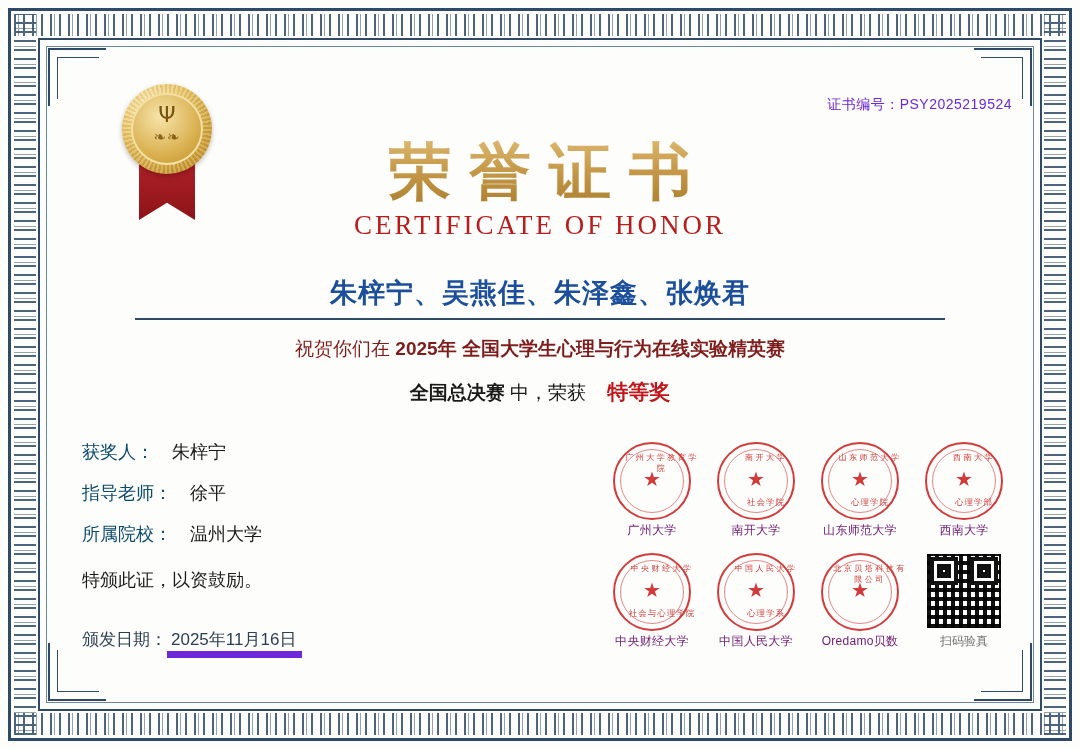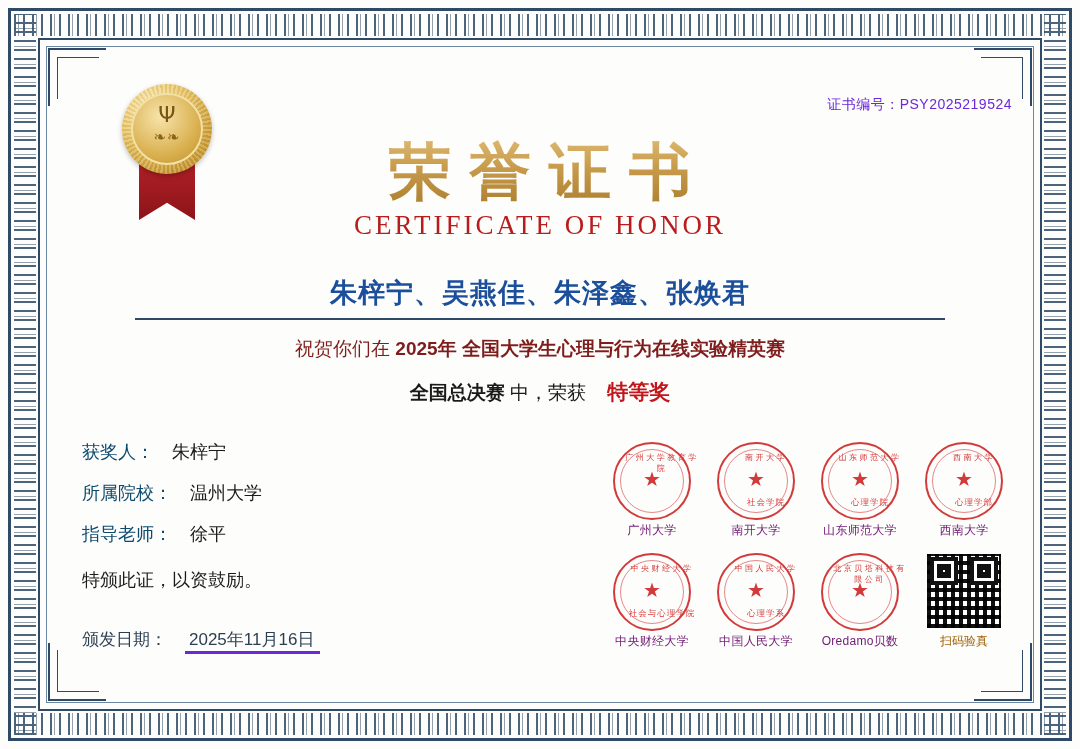--- a/index.html
+++ b/index.html
@@ -264,23 +264,23 @@
     color: #1a1a1a;
   }
   .issue-date {
     position: absolute;
     left: 22px;
     top: 568px;
     font-size: 17px;
     color: #2c3f52;
   }
   .issue-date .date-val {
-    border-bottom: 3px solid #6d28d9;
+    border-bottom: 7px solid #6d28d9;
     padding: 0 6px 2px 4px;
-    margin-left: 18px;
+    margin-left: 0;
   }
 
   
   .seals {
     position: absolute;
     right: 4px;
     top: 382px;
     width: 412px;
   }
   .seal-row {
@@ -362,21 +362,21 @@
     width: 20px; height: 20px;
     border: 4px solid #111;
     background: #fff;
     box-shadow: inset 0 0 0 3px #fff, inset 0 0 0 9px #111;
   }
   .qr-box::before { left: 3px; top: 3px; }
   .qr-box::after { right: 3px; top: 3px; }
   .qr-caption {
     margin-top: 4px;
     font-size: 12px;
-    color: #a16207;
+    color: #737373;
   }
 </style>
 </head>
 <body>
 
 <div class="cert-page">
 
   <div class="border-outer"></div>
   <div class="border-pattern"></div>
   <div class="border-pattern2"></div>
@@ -418,24 +418,24 @@
       <span class="em">全国总决赛</span>
       <span>中，荣获</span>
       <span class="award-name">特等奖</span>
     </div>
 
     <div class="fields">
       <div>
         <span class="field-label">获奖人：</span><span class="field-value">朱梓宁</span>
       </div>
       <div>
-        <span class="field-label">所属院校：</span><span class="field-value">温州大学</span>
+        <span class="field-label">指导老师：</span><span class="field-value">徐平</span>
       </div>
       <div>
-        <span class="field-label">指导老师：</span><span class="field-value">徐平</span>
+        <span class="field-label">所属院校：</span><span class="field-value">温州大学</span>
       </div>
     </div>
 
     <div class="closing">特颁此证，以资鼓励。</div>
 
     <div class="issue-date">
       <span>颁发日期：</span><span class="date-val">2025年11月16日</span>
     </div>
 
     <div class="seals">

